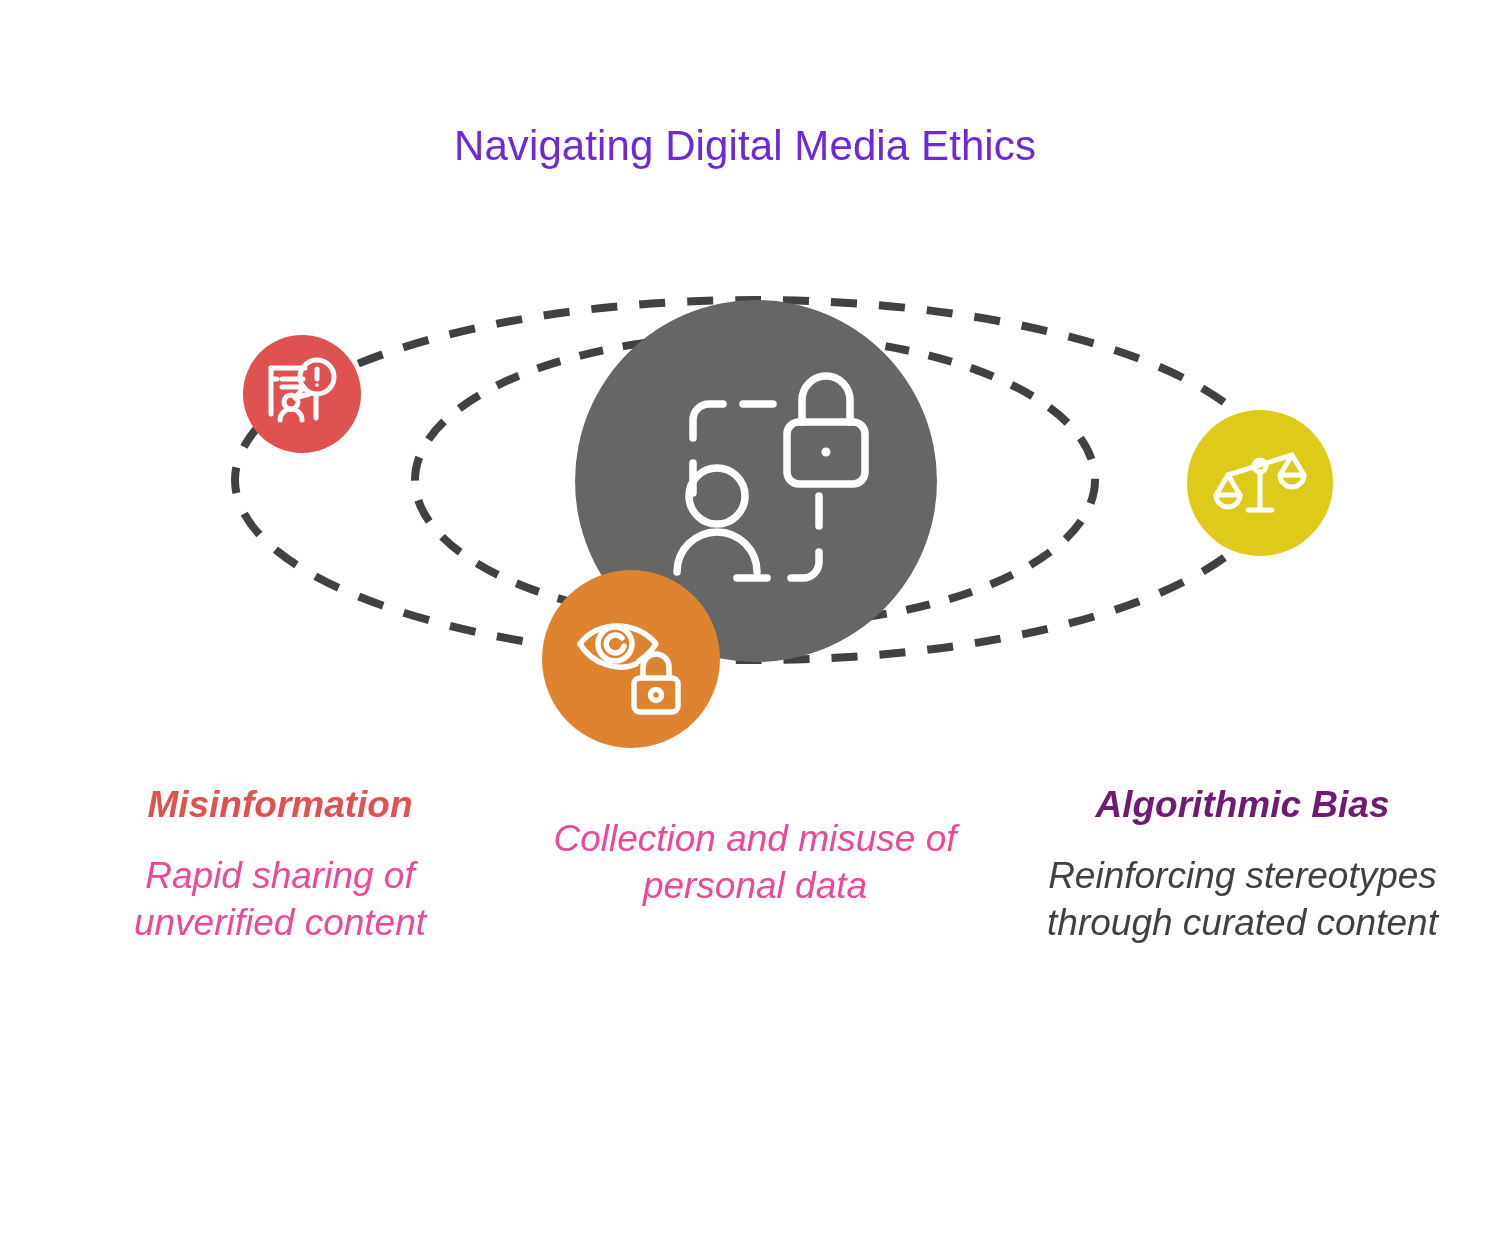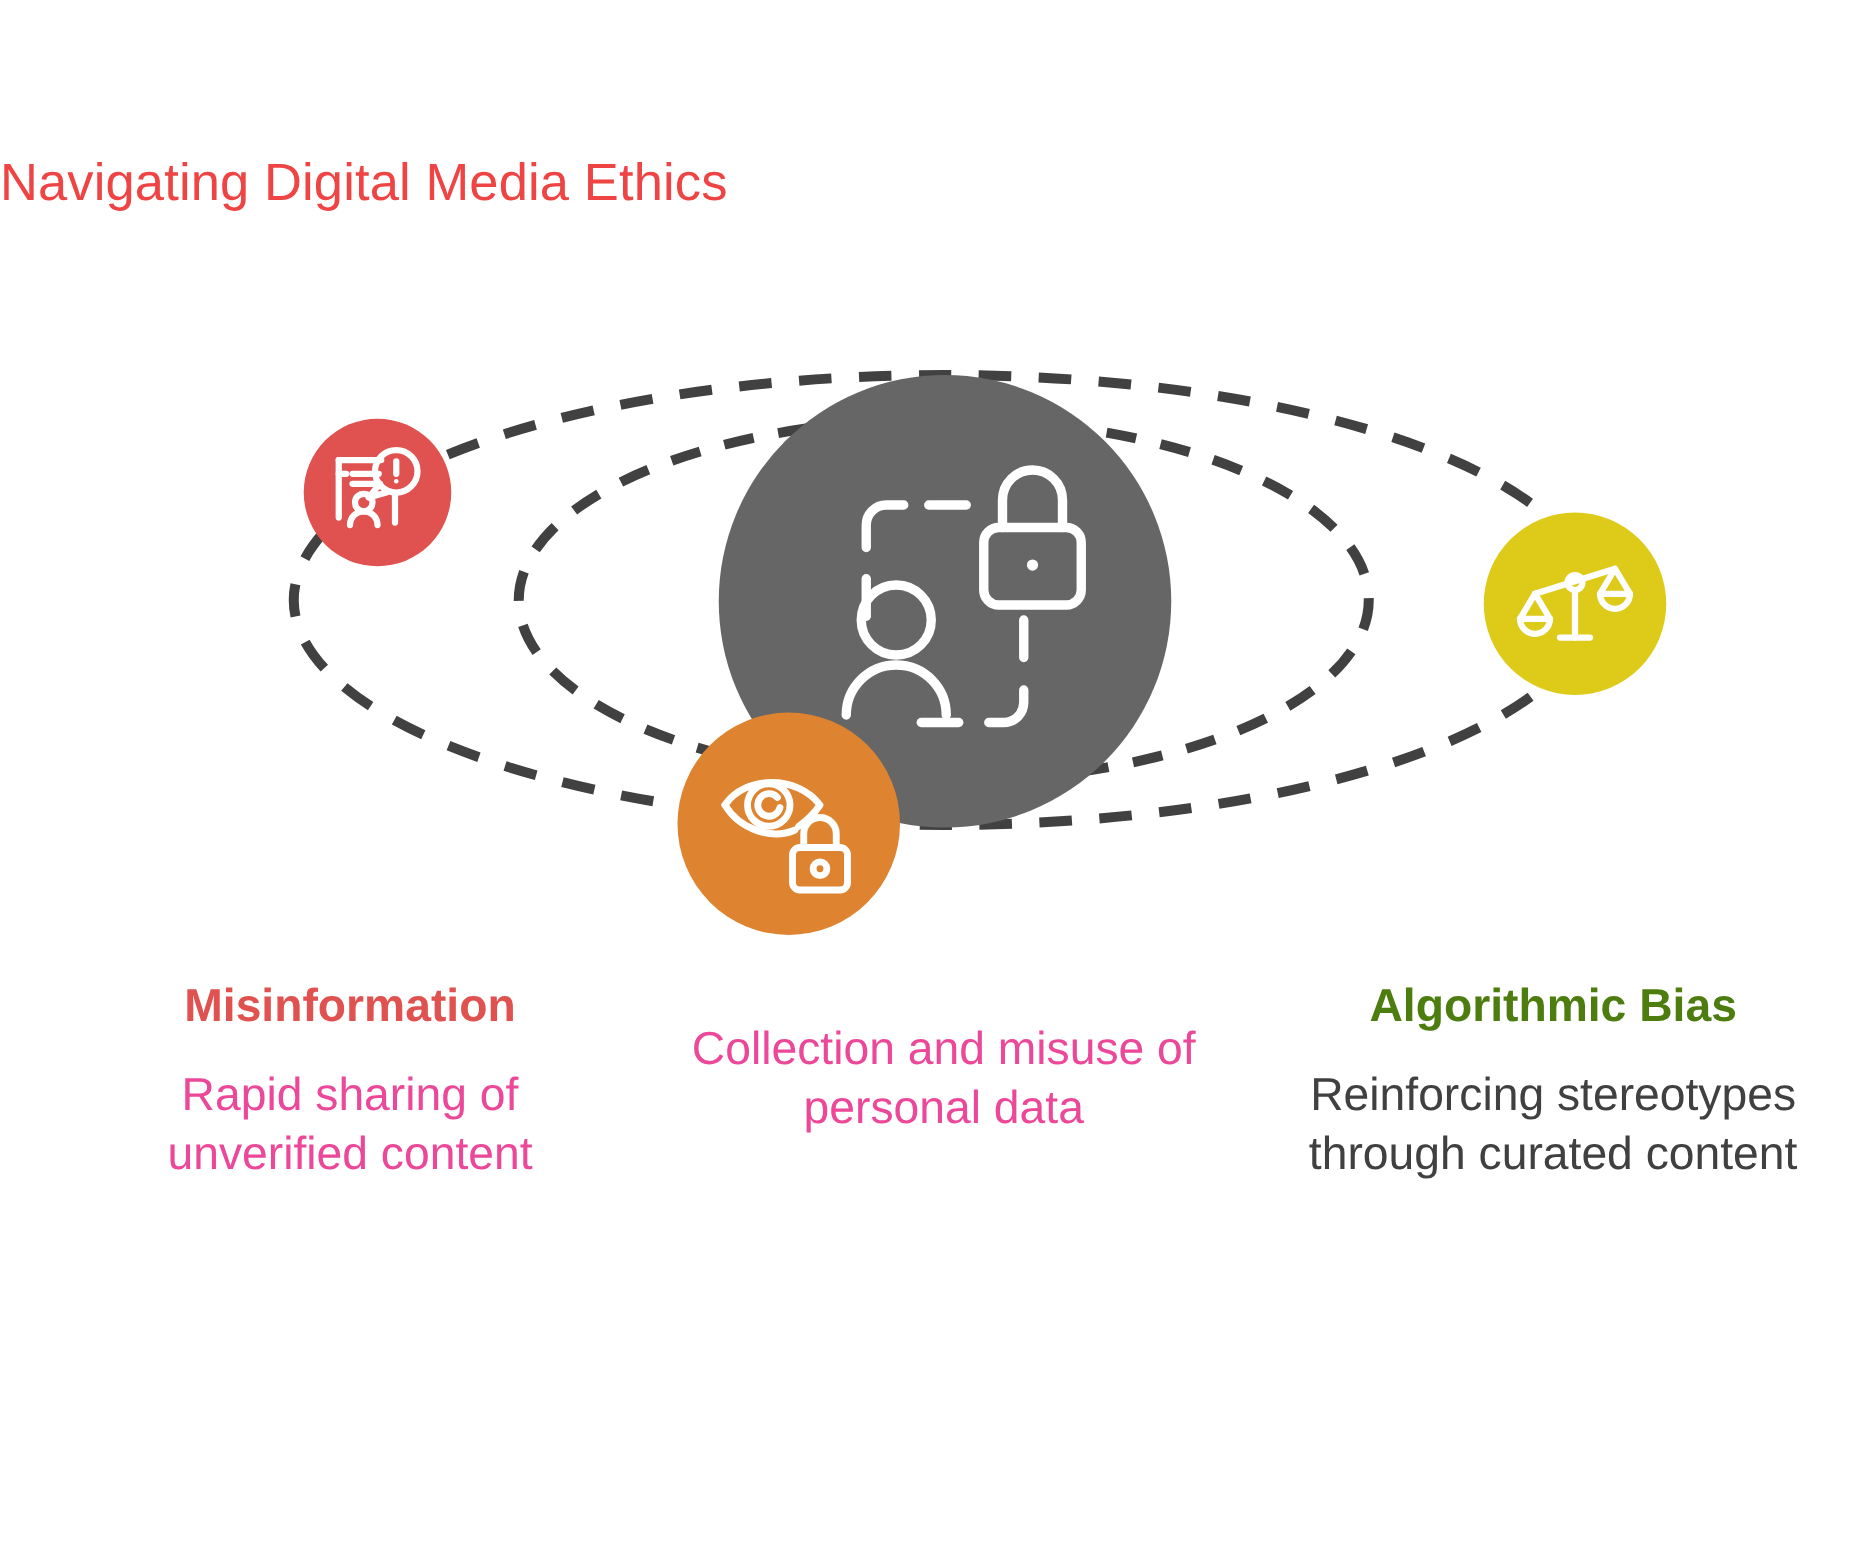--- a/index.html
+++ b/index.html
@@ -18,23 +18,24 @@
     height: 1235px;
     background: #ffffff;
   }
 
   
   #page-title {
     position: absolute;
     top: 122px;
     left: 0;
     width: 1490px;
+    text-align: center;
     font-size: 42px;
     font-weight: 400;
-    color: #ef4444;
+    color: #6d28d9;
     letter-spacing: 0.1px;
   }
 
   
   #diagram-stage {
     position: absolute;
     left: 0;
     top: 255px;
     width: 1490px;
     height: 510px;
@@ -84,20 +85,21 @@
     width: 146px; height: 146px;
   }
 
   
   #captions {
     position: absolute;
     left: 0;
     top: 775px;
     width: 1490px;
     height: 350px;
+    font-style: italic;
   }
   .caption-col { position: absolute; text-align: center; }
 
   #caption-misinformation { left: 60px;  top: 10px;  width: 440px; }
   #caption-privacy        { left: 530px; top: 40px;  width: 450px; }
   #caption-bias           { left: 1035px; top: 10px; width: 415px; }
 
   .caption-heading {
     font-size: 37px;
     font-weight: bold;
@@ -108,21 +110,21 @@
   #caption-privacy .caption-heading { margin-bottom: 22px; }
 
   .caption-body {
     font-size: 37px;
     font-weight: 400;
     line-height: 1.28;
   }
 
   #heading-misinformation { color: #E0524F; }
   #heading-privacy        { color: #DE8430; }
-  #heading-bias           { color: #4d7c0f; }
+  #heading-bias           { color: #701a75; }
 
   #body-misinformation { color: #ec4899; }
   #body-privacy        { color: #ec4899; }
   #body-bias           { color: #404040; }
 </style>
 </head>
 <body>
 
 <div id="canvas">
 

